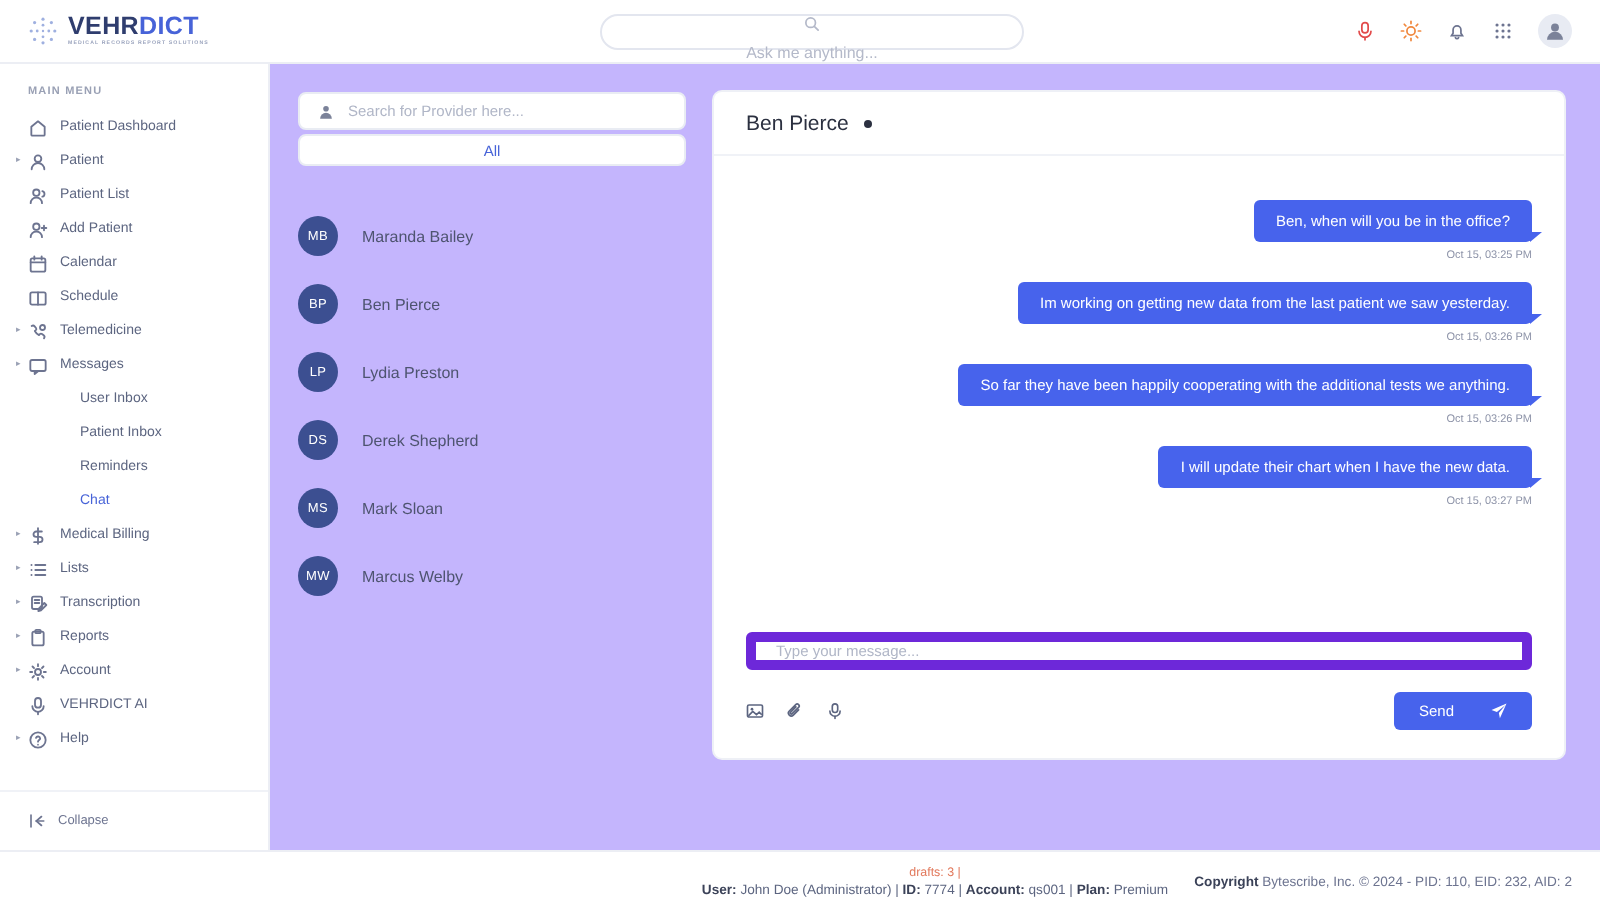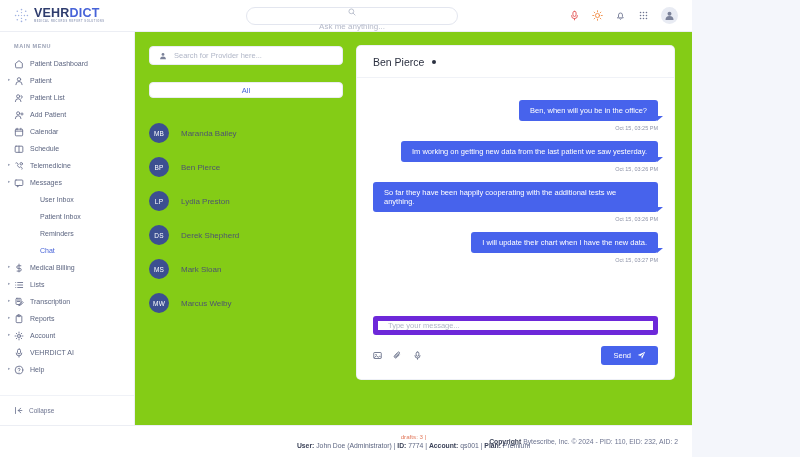--- a/index.html
+++ b/index.html
@@ -2,21 +2,21 @@
 <html><head>
 <meta charset="utf-8">
 <style>
   * { box-sizing: border-box; margin: 0; padding: 0; }
   html, body {
     width: 800px; height: 457px;
     font-family: "Liberation Sans", sans-serif;
     background: #f4f6fb;
     overflow: hidden;
   }
-  .app { width: 692px; height: 457px; display: flex; flex-direction: column; background:#84cc16; }
+  .app { width: 800px; height: 457px; display: flex; flex-direction: column; background:#c4b5fd; }
 
   
   .topbar {
     height: 32px; min-height:32px; background: #ffffff;
     display: flex; align-items: center;
     border-bottom: 1px solid #eceef4;
     position: relative;
   }
   .logo-zone { width: 135px; min-width:135px; height:32px; display:flex; align-items:center; gap:5px; padding-left:14px; }
   .logo-mark { width: 15px; height: 15px; position: relative; flex: 0 0 auto; }
@@ -61,21 +61,21 @@
   .nav-item.sub.active { color: #4763d8; }
   .collapse {
     height: 30px; display:flex; align-items:center; gap:6px; padding-left: 14px;
     font-size: 6.5px; color: #6d7490; border-top: 1px solid #f0f2f7; cursor:pointer;
   }
 
   
   .providers { width: 222px; min-width:222px; padding: 14px 14px 0 14px; }
   .prov-search {
     height: 19px; background:#fff; border: 1px solid #e9ecf3; border-radius: 4px;
-    display: flex; align-items: center; gap: 7px; padding: 0 9px; margin-bottom: 17px;
+    display: flex; align-items: center; gap: 7px; padding: 0 9px; margin-bottom: 2px;
   }
   .prov-search .ph { font-size: 7.5px; color: #b0b6c7; }
   .tab-all {
     height: 16px; background:#fff; border:1px solid #e9ecf3; border-radius: 4px;
     display:flex; align-items:center; justify-content:center;
     font-size: 7.5px; color: #4763d8; margin-bottom: 18px; cursor:pointer;
   }
   .prov-list { display:flex; flex-direction:column; }
   .prov-row { display:flex; align-items:center; gap: 12px; height: 34px; cursor:pointer; }
   .av {
@@ -123,21 +123,21 @@
   .composer { padding: 0 16px 14px 16px; }
   .msg-input {
     height: 19px; border: 5px solid #6d28d9; border-radius: 3px;
     display:flex; align-items:center; padding: 0 10px; margin-bottom: 11px;
   }
   .msg-input .ph { font-size: 7.5px; color: #b0b6c7; }
   .comp-row { display:flex; align-items:center; justify-content:space-between; }
   .comp-icons { display:flex; align-items:center; gap: 11px; }
   .send-btn {
     background:#4763ec; color:#fff; border-radius: 3px; height: 19px;
-    display:flex; align-items:center; gap:6px; padding: 0 12px;
+    display:flex; align-items:center; gap:18px; padding: 0 12px;
     font-size: 7.5px; cursor:pointer;
   }
 
   
   .footer {
     height: 32px; min-height:32px; background:#fff; border-top: 1px solid #eceef4;
     display:flex; align-items:center; position: relative; padding: 0 14px 0 149px;
   }
   .foot-center { flex:1; display:flex; flex-direction:column; align-items:center; justify-content:center; line-height:1.35;}
   .drafts { font-size: 6.2px; color: #e2795c; }

